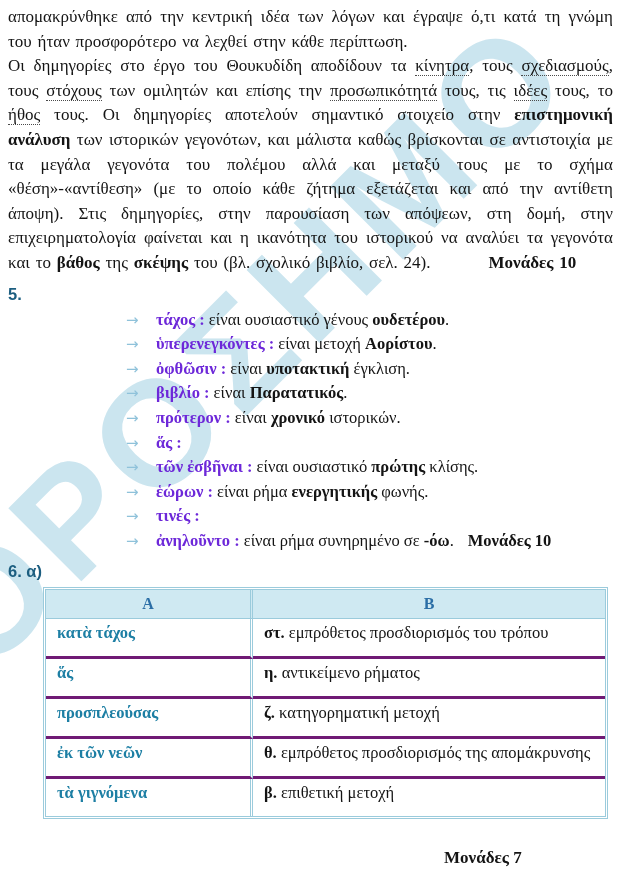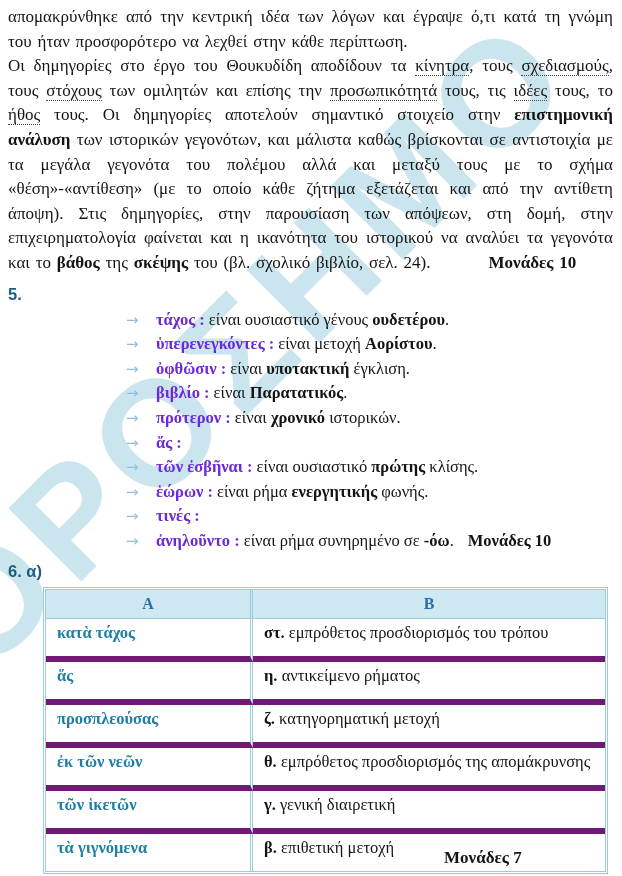--- a/index.html
+++ b/index.html
@@ -33,21 +33,21 @@
     border-collapse:separate;border-spacing:0;margin:6px 0 0 35px;width:565px;
     border:3px double #9bcbdc;font-size:16.5px;table-layout:fixed;
   }
   table.match th{
     background:#cfe9f2;color:#2b6ea6;font-weight:bold;text-align:center;
     height:25px;border-bottom:1px solid #9bcbdc;font-size:16px;padding:1px 0 2px 0;
   }
   table.match th.col-a{width:204px;border-right:3px double #9bcbdc;}
   table.match td{
     vertical-align:top;padding:4px 8px 0 11px;height:33px;
-    border-bottom:6px solid #701a75;background:transparent;
+    border-bottom:3px solid #701a75;background:transparent;
   }
   table.match tr:last-child td{border-bottom:none;}
   table.match td.col-a{border-right:3px double #9bcbdc;color:#1d7fa4;font-weight:bold;}
   .footer-marks{position:absolute;left:444px;top:848px;font-weight:bold;font-size:17px;z-index:1;}
 </style>
 </head>
 <body>
 
 <div class="page">
   <div class="watermark">ΟΡΟΣΗΜΟ</div>
@@ -128,24 +128,20 @@
           </tr>
           <tr>
             <td class="col-a">προσπλεούσας</td>
             <td class="col-b"><span class="b">ζ. </span><span>κατηγορηματική μετοχή</span></td>
           </tr>
           <tr>
             <td class="col-a">ἐκ τῶν νεῶν</td>
             <td class="col-b"><span class="b">θ. </span><span>εμπρόθετος προσδιορισμός της απομάκρυνσης</span></td>
           </tr>
           <tr>
-            <td class="col-a">τῶν ἱκετῶν</td>
-            <td class="col-b"><span class="b">γ. </span><span>γενική διαιρετική</span></td>
-          </tr>
-          <tr>
             <td class="col-a">τὰ γιγνόμενα</td>
             <td class="col-b"><span class="b">β. </span><span>επιθετική μετοχή</span></td>
           </tr>
         </tbody>
     </table>
   </div>
 
   <div class="footer-marks">Μονάδες 7</div>
 </div>
 

